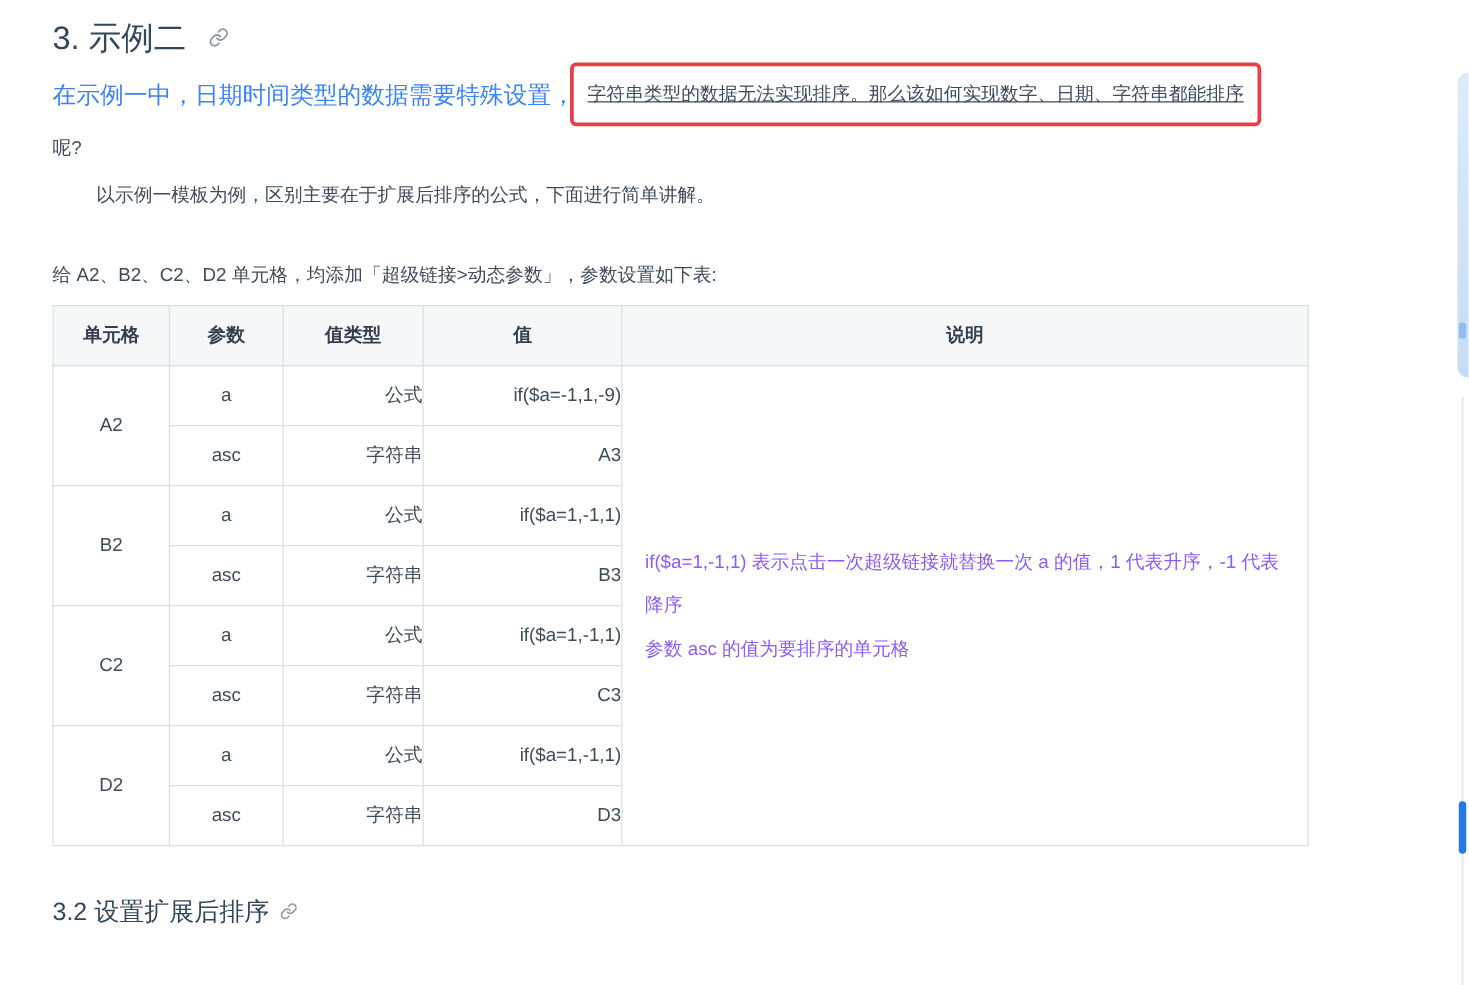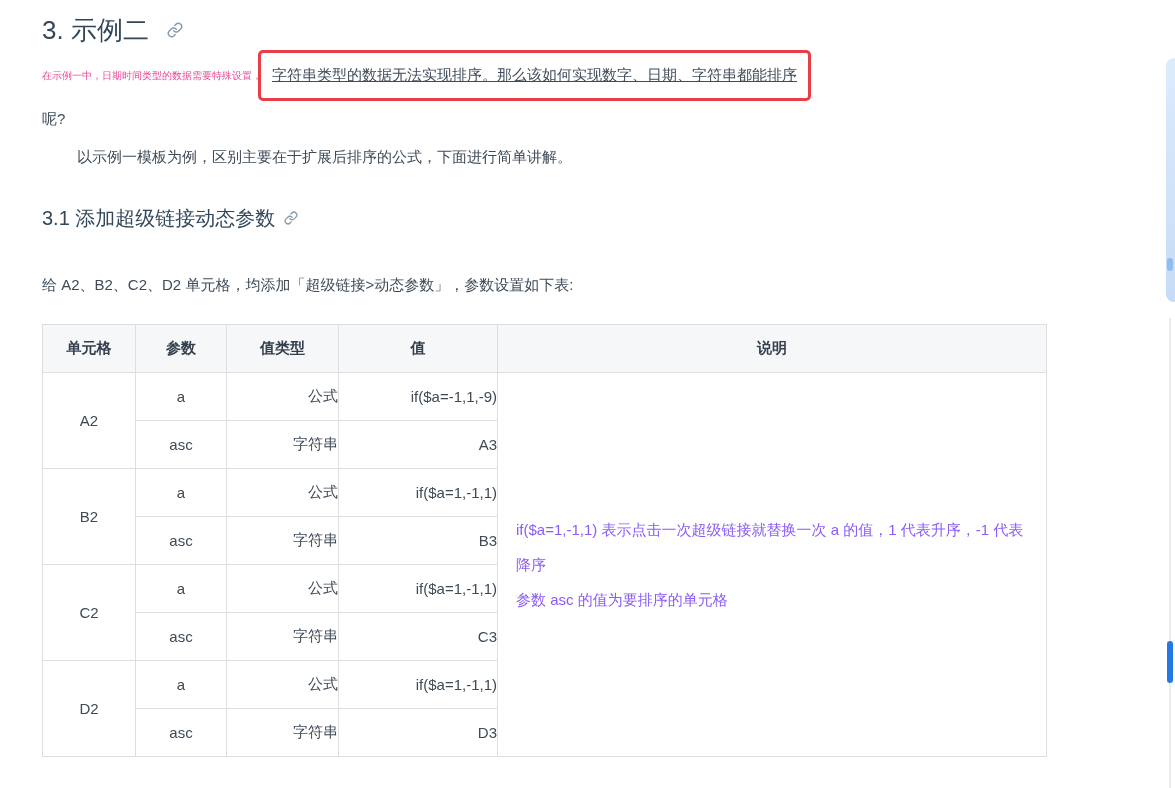--- a/index.html
+++ b/index.html
@@ -42,38 +42,38 @@
     line-height: 22px;
     color: #3f4b58;
   }
   .intro-line1 {
     display: flex;
     align-items: center;
     margin-top: 2px;
     white-space: nowrap;
   }
   .intro-before {
-    font-size: 10px;
-    color: #ec4899;
+    font-size: 19px;
+    color: #3b82f6;
   }
   .highlight-box {
     display: inline-block;
     border: 3px solid #e83e48;
     border-radius: 5px;
     padding: 13px 11px;
     margin-left: -4px;
     font-size: 15px;
     color: #3f4b58;
     background: transparent;
   }
   .intro-after { margin-top: 7px; }
   .para-2 { margin-top: 16px; margin-left: 35px; }
   .para-3 { margin-top: 42px; }
   table.param-table {
-    margin-top: 28px;
+    margin-top: 12px;
     border-collapse: collapse;
     table-layout: fixed;
     width: 1004px;
     font-size: 15px;
     color: #3d4a57;
   }
   table.param-table th, table.param-table td {
     border: 1px solid #dcdee1;
     height: 48px;
     vertical-align: middle;
@@ -141,29 +141,20 @@
   </h2>
 
   <div class="intro-line1">
     <span class="intro-before">在示例一中，日期时间类型的数据需要特殊设置，</span>
     <span class="highlight-box" style="border-color: rgb(232, 62, 72); text-decoration: underline;">字符串类型的数据无法实现排序。那么该如何实现数字、日期、字符串都能排序</span>
   </div>
   <p class="body-text intro-after">呢?</p>
 
   <p class="body-text para-2">以示例一模板为例，区别主要在于扩展后排序的公式，下面进行简单讲解。</p>
 
-  <h3 class="page-h3 h3-1">
-    <span>3.1 添加超级链接动态参数</span>
-    <span class="anchor-icon">
-      <svg width="14" height="14" viewBox="0 0 24 24" fill="none" stroke="#8a9aa9" stroke-width="2.2" stroke-linecap="round" stroke-linejoin="round">
-        <path d="M10 13a5 5 0 0 0 7.54.54l3-3a5 5 0 0 0-7.07-7.07l-1.72 1.71"></path>
-        <path d="M14 11a5 5 0 0 0-7.54-.54l-3 3a5 5 0 0 0 7.07 7.07l1.71-1.71"></path>
-      </svg>
-    </span>
-  </h3>
 
   <p class="body-text para-3">给 A2、B2、C2、D2 单元格，均添加「超级链接&gt;动态参数」，参数设置如下表:</p>
 
   <table class="param-table">
     <colgroup>
       <col style="width:93px">
         <col style="width:91px">
         <col style="width:112px">
         <col style="width:159px">
         <col style="width:549px">

